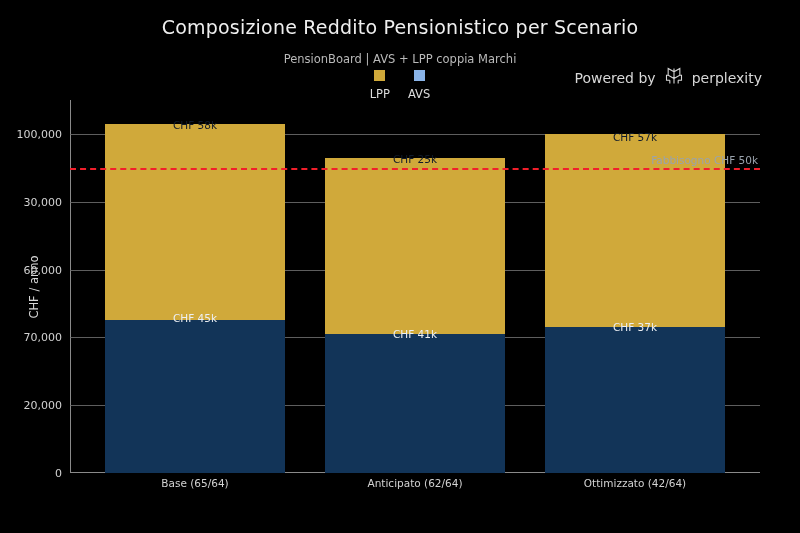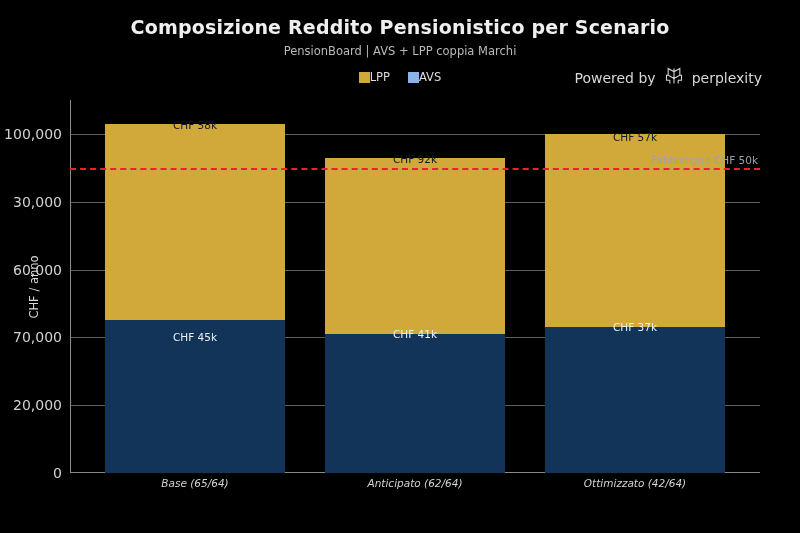--- a/index.html
+++ b/index.html
@@ -21,48 +21,50 @@
     width: 800px;
     height: 533px;
   }
   .title {
     position: absolute;
     top: 16px;
     left: 0;
     width: 800px;
     text-align: center;
     font-size: 19px;
-    font-weight: bold;
+    font-weight: normal;
     color: #efefef;
     letter-spacing: 0.2px;
   }
   .subtitle {
     position: absolute;
-    top: 44px;
+    top: 52px;
     left: 0;
     width: 800px;
     text-align: center;
     font-size: 11.5px;
     color: #b9b9b9;
   }
   .legend {
     position: absolute;
     top: 70px;
     left: 0;
     width: 800px;
     display: flex;
     justify-content: center;
     align-items: center;
     gap: 18px;
   }
   .legend-item {
     display: flex;
     align-items: center;
+    gap: 6px;
     font-size: 11.5px;
     color: #dcdcdc;
+    flex-direction: column;
   }
   .legend-swatch {
     width: 11px;
     height: 11px;
     display: inline-block;
   }
   .brand {
     position: absolute;
     top: 66px;
     right: 38px;
@@ -103,21 +105,21 @@
     left: 0;
     right: 0;
     bottom: 0;
     height: 1px;
     background: #8a8a8a;
   }
   .ytick-label {
     position: absolute;
     right: 0;
     transform: translateY(-50%);
-    font-size: 14px;
+    font-size: 11px;
     color: #d2d2d2;
     white-space: nowrap;
   }
   .ytick-wrap {
     position: absolute;
     left: 0;
     top: 100px;
     width: 62px;
     height: 373px;
   }
@@ -153,21 +155,20 @@
     top: 477px;
     width: 690px;
     height: 16px;
   }
   .xtick-label {
     position: absolute;
     transform: translateX(-50%);
     font-size: 10.5px;
     color: #d2d2d2;
     white-space: nowrap;
-    font-style: italic;
   }
   .bar {
     position: absolute;
   }
   .seg-label {
     position: absolute;
     transform: translate(-50%, -50%);
     font-size: 10.5px;
     font-weight: normal;
     color: #0f1a2b;
@@ -240,27 +241,27 @@
     <div class="axis-line-x"></div>
 
     <div class="gridline" style="top:305.2px"></div>
     <div class="gridline" style="top:237.4px"></div>
     <div class="gridline" style="top:169.5px"></div>
     <div class="gridline" style="top:101.7px"></div>
     <div class="gridline" style="top:33.9px"></div>
 
     <div class="bar" style="left:35px; width:180px; bottom:0; height:152.6px; background:#123458;"></div>
     <div class="bar" style="left:35px; width:180px; bottom:152.6px; height:196.7px; background:#d0a93a;"></div>
-    <div class="seg-label on-dark" style="left:125px; top:237px">CHF 45k</div>
+    <div class="seg-label on-dark" style="left:125px; top:218px">CHF 45k</div>
     <div class="seg-label" style="left:125px; top:24.9px">CHF 58k</div>
 
     <div class="bar" style="left:255px; width:180px; bottom:0; height:139.0px; background:#123458;"></div>
     <div class="bar" style="left:255px; width:180px; bottom:139.0px; height:176.4px; background:#d0a93a;"></div>
     <div class="seg-label on-dark" style="left:345px; top:234.0px">CHF 41k</div>
-    <div class="seg-label" style="left:345px; top:58.8px">CHF 92k</div>
+    <div class="seg-label" style="left:345px; top:58.8px">CHF 25k</div>
 
     <div class="bar" style="left:475px; width:180px; bottom:0; height:145.8px; background:#123458;"></div>
     <div class="bar" style="left:475px; width:180px; bottom:145.8px; height:193.3px; background:#d0a93a;"></div>
     <div class="seg-label on-dark" style="left:565px; top:227.2px">CHF 37k</div>
     <div class="seg-label" style="left:565px; top:37.1px">CHF 57k</div>
 
     <div class="threshold" style="top:67.8px"></div>
     <div class="threshold-label" style="top:67.8px">Fabbisogno CHF 50k</div>
   </div>
 

